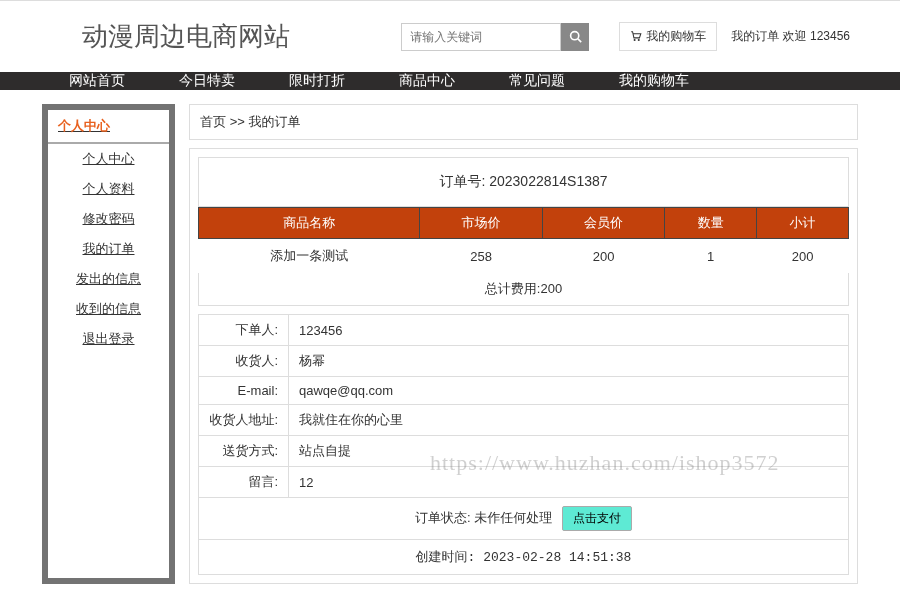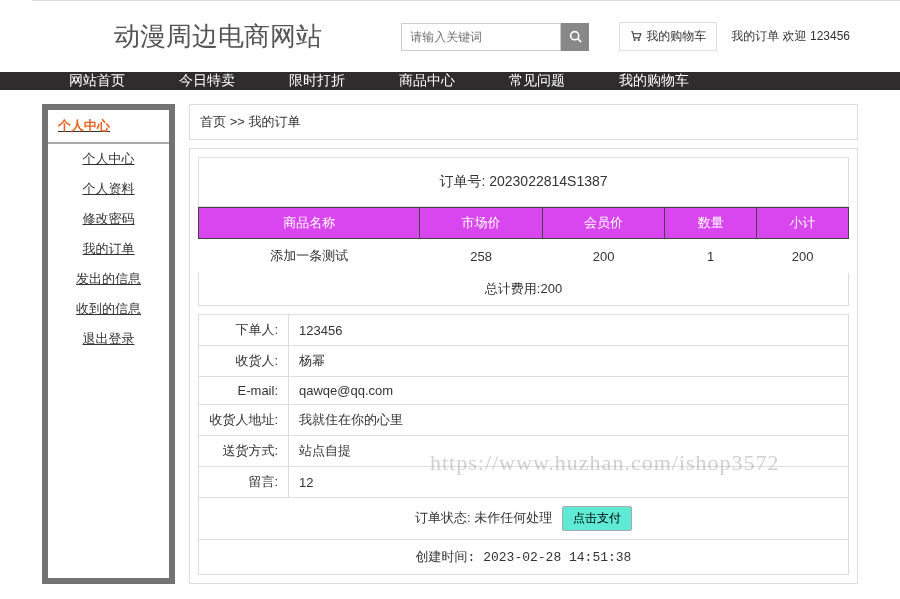--- a/index.html
+++ b/index.html
@@ -1,35 +1,35 @@
 <!DOCTYPE html>
 <html><head>
 <meta charset="utf-8">
 <style>
 * { margin: 0; padding: 0; box-sizing: border-box; }
 body { font-family: "Microsoft YaHei", Arial, sans-serif; font-size: 13px; color: #333; background: #fff; width: 900px; }
-.header { display: flex; align-items: center; padding: 18px 50px 18px 82px; border-top: 1px solid #ddd; margin-left: 32px; }
+.header { display: flex; align-items: center; padding: 18px 50px 18px 82px; border-top: 1px solid #ddd; }
 .site-title { font-size: 26px; color: #555; font-weight: normal; flex: 1; }
 .search-box { display: flex; margin-right: 30px; }
 .search-box input { border: 1px solid #ccc; padding: 5px 8px; width: 160px; font-size: 12px; height: 28px; }
 .search-box button { width: 28px; height: 28px; background: #888; border: none; color: #fff; cursor: pointer; display: flex; align-items: center; justify-content: center; }
 .cart-link { border: 1px solid #ddd; padding: 5px 10px; font-size: 12px; display: flex; align-items: center; gap: 4px; margin-right: 14px; cursor: pointer; }
 .user-info { font-size: 12px; }
 .nav { background: #2e2c2c; display: flex; padding: 0 42px; }
 .nav-item { color: #fff; padding: 0 27px; font-size: 14px; cursor: pointer; }
 .content { display: flex; padding: 14px 42px 30px; gap: 14px; }
 .sidebar { width: 133px; border: 6px solid #737373; text-decoration: underline; }
 .sidebar-title { color: #e8611f; font-weight: bold; padding: 7px 10px; border-bottom: 2px solid #aaa; font-size: 13px; }
 .sidebar-item { text-align: center; padding: 6px 0; font-size: 13px; cursor: pointer; }
 .main { flex: 1; }
 .breadcrumb { border: 1px solid #ddd; padding: 8px 10px; font-size: 13px; margin-bottom: 8px; }
 .order-box { border: 1px solid #ddd; padding: 8px; }
 .order-header { text-align: center; padding: 15px; border: 1px solid #ddd; font-size: 14px; }
 .order-table { width: 100%; border-collapse: collapse; }
-.order-table th { background: #d946ef; color: #fff; padding: 6px; font-weight: normal; font-size: 13px; border: 1px solid #444; margin-top: 20px; }
+.order-table th { background: #c2410c; color: #fff; padding: 6px; font-weight: normal; font-size: 13px; border: 1px solid #444; margin-top: 20px; }
 .order-table td { text-align: center; padding: 8px; font-size: 13px; }
 .total-row { text-align: center; padding: 7px; border: 1px solid #ddd; border-top: none; font-size: 13px; }
 .info-table { width: 100%; border-collapse: collapse; margin-top: 8px; }
 .info-table td { border: 1px solid #ddd; padding: 6px 10px; font-size: 13px; }
 .info-table td:first-child { width: 90px; text-align: right; }
 .status-row { text-align: center; padding: 8px; border: 1px solid #ddd; border-top: none; font-size: 13px; }
 .status-row button { padding: 3px 10px; margin-left: 6px; font-size: 12px; cursor: pointer; border: 1px solid #aaa; background: #5eead4; border-radius: 2px; }
 .time-row { text-align: center; padding: 8px; border: 1px solid #ddd; border-top: none; font-size: 13px; font-family: Liberation Mono, monospace; }
 .watermark { position: absolute; top: 450px; left: 430px; font-size: 22px; color: rgba(120,120,120,0.35); font-family: Georgia, serif; pointer-events: none; letter-spacing: 1px; }
 svg { display: block; }

